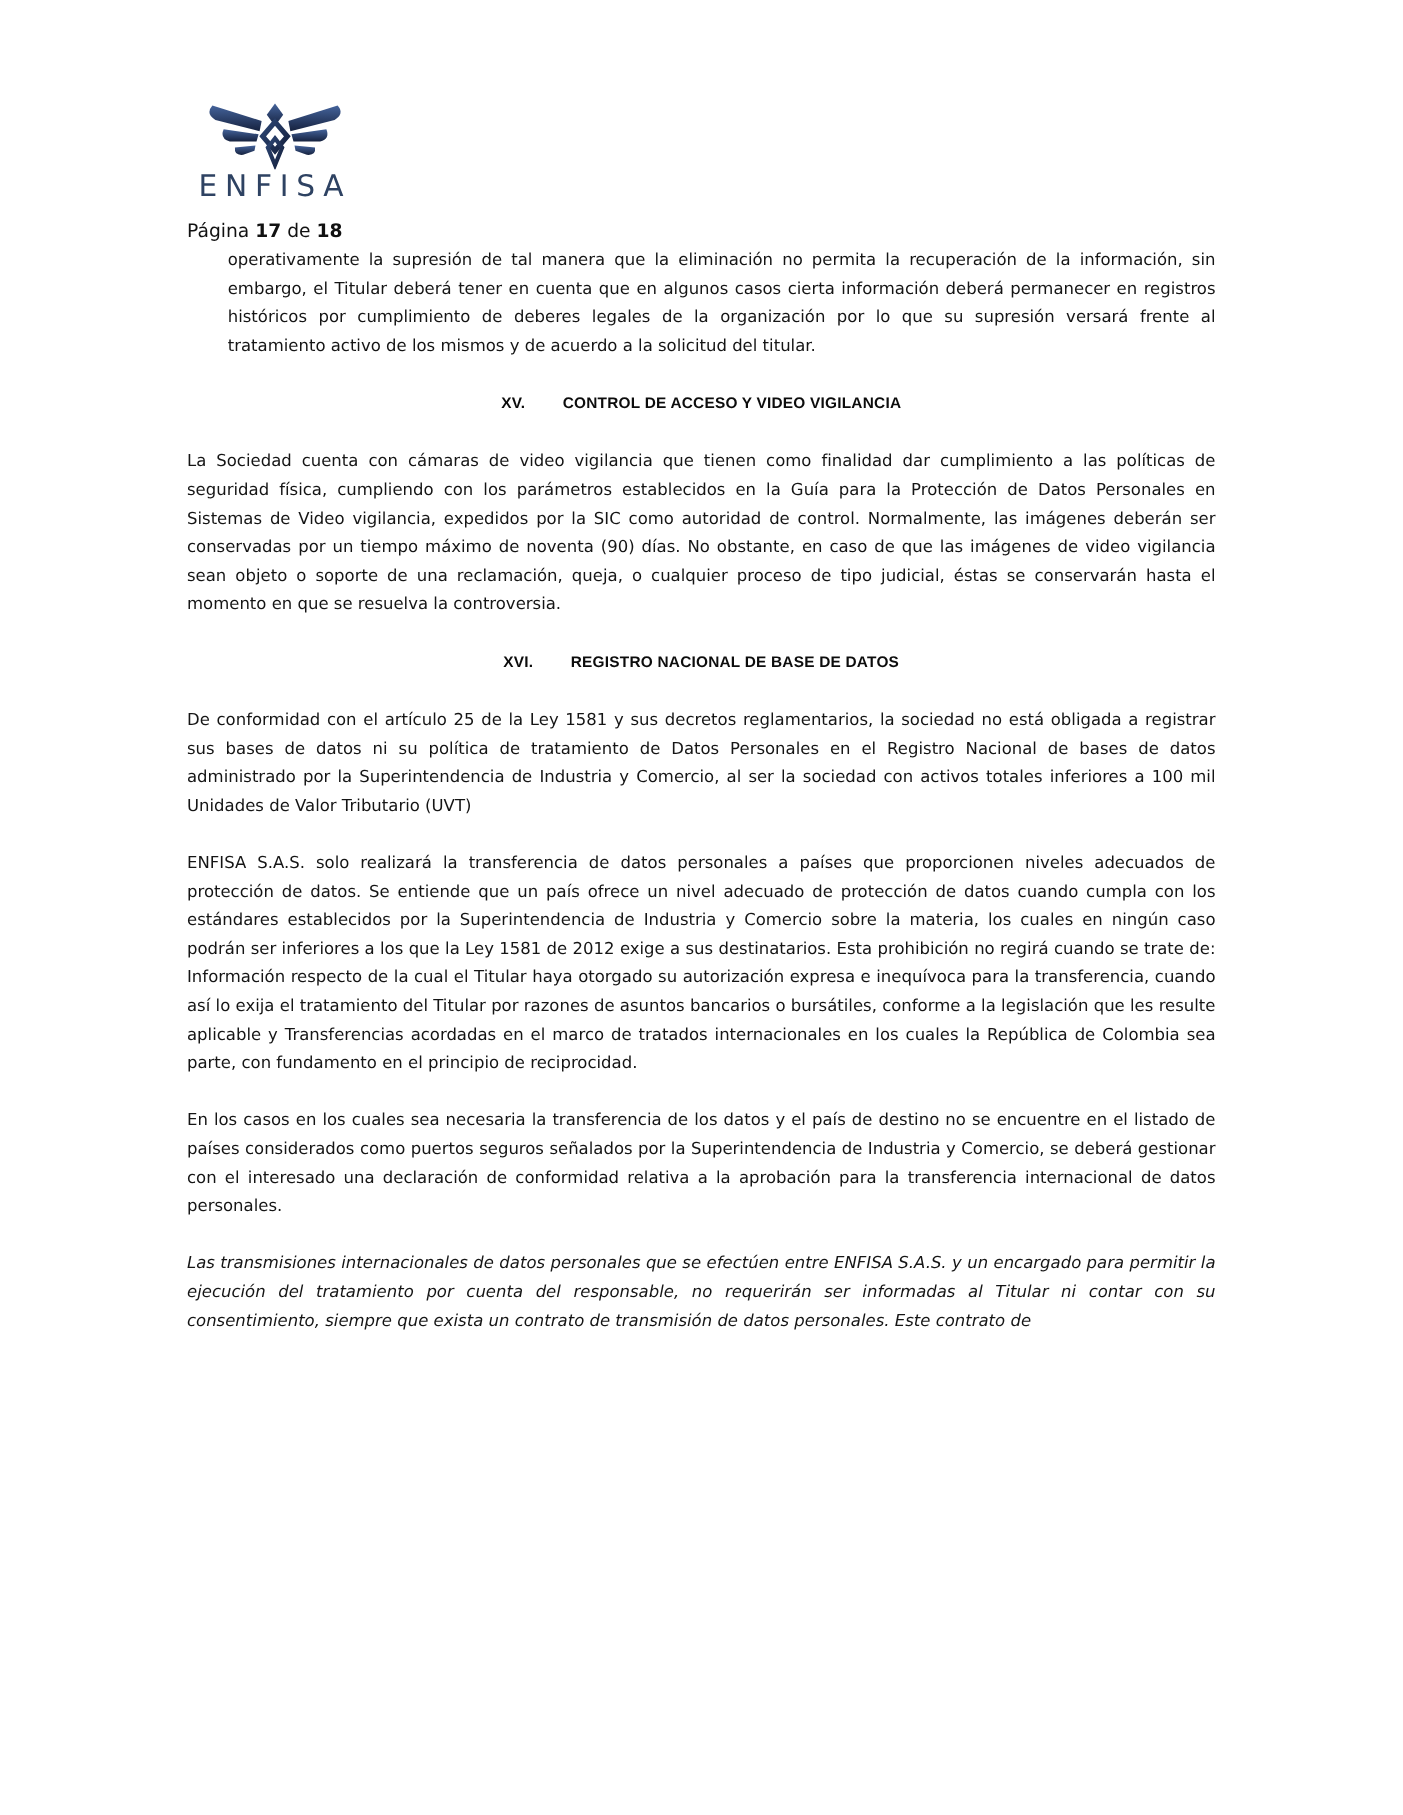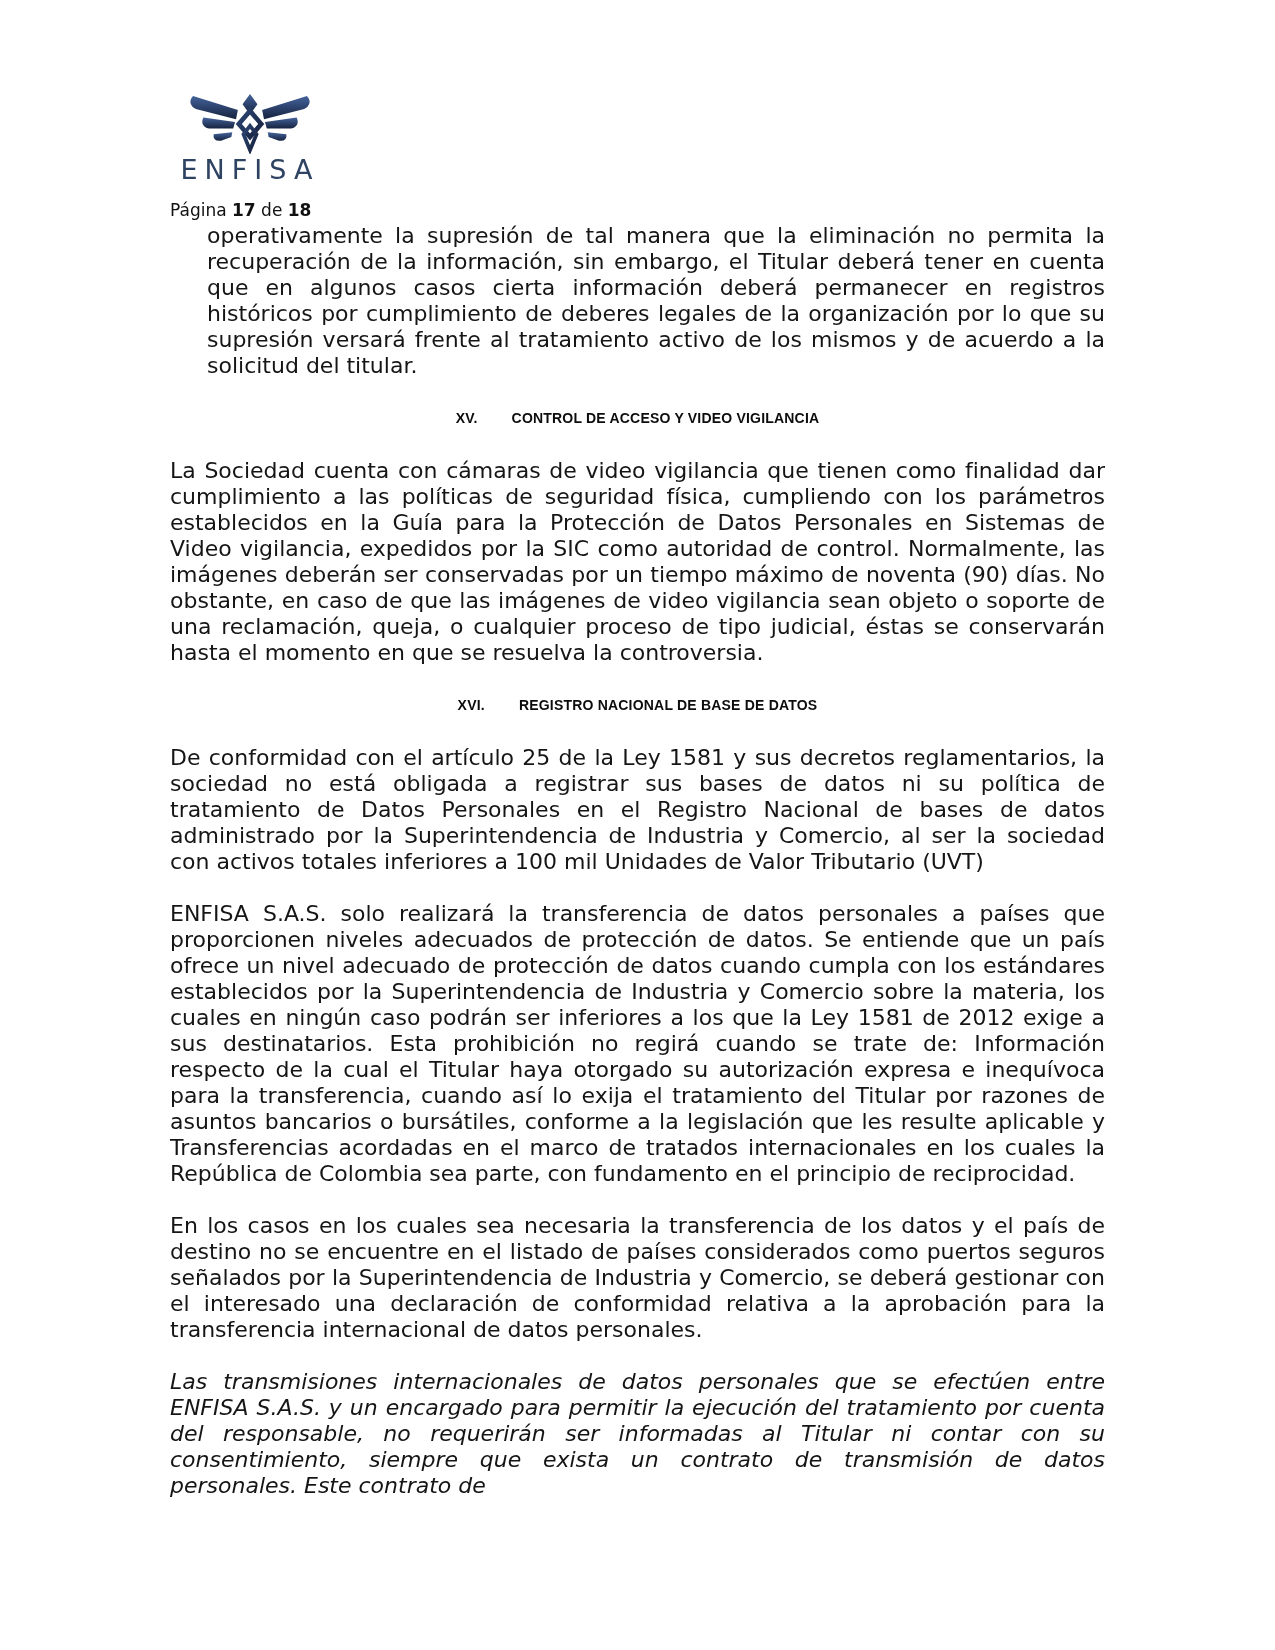--- a/index.html
+++ b/index.html
@@ -44,21 +44,21 @@
   .page-number {
     margin: 16px 0 2px 0;
     font-size: 17px;
     line-height: 22px;
     color: #111;
   }
   .page-number b { font-weight: bold; }
 
   
   .para {
-    font-size: 22px;
+    font-size: 15px;
     line-height: 26px;
     text-align: justify;
     margin: 0 0 26px 0;
     color: #151515;
   }
   .para.indented {
     margin-left: 37px;
     margin-bottom: 14px;
   }
   .section-heading {

